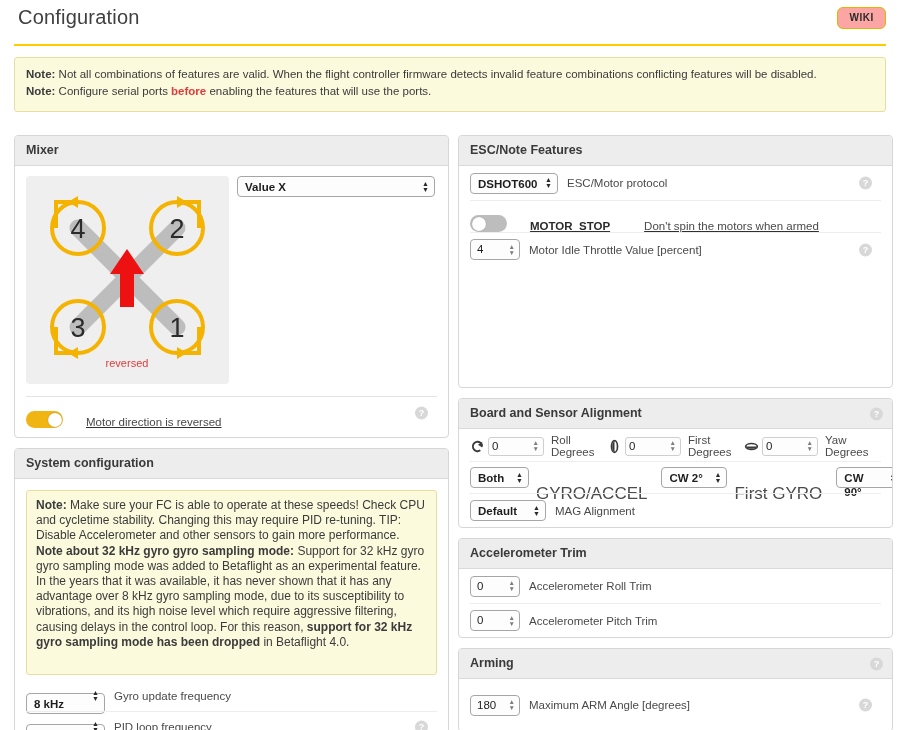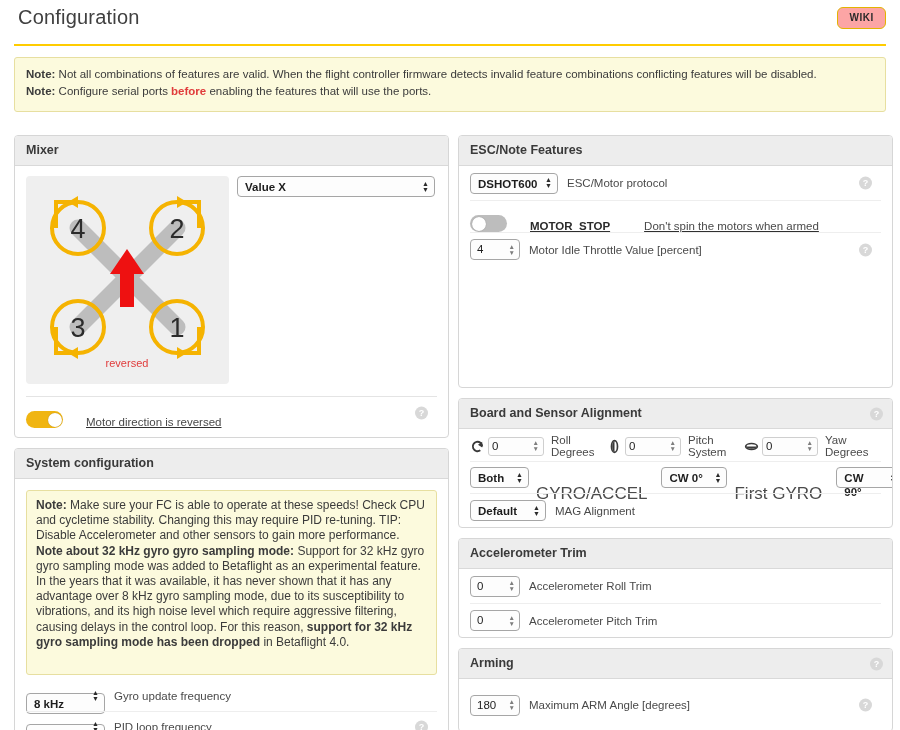--- a/index.html
+++ b/index.html
@@ -433,21 +433,21 @@
 
           <div class="degcell">
             <svg class="axis-icon" viewBox="0 0 16 16">
               <ellipse cx="8" cy="8" rx="3.2" ry="6.2" fill="none" stroke="#3a3a3a" stroke-width="1.8"></ellipse>
               <path d="M8 2 A3.2 6.2 0 0 0 8 14 Z" fill="#3a3a3a"></path>
             </svg>
             <div class="numwrap">
               <input class="deg-input" type="text" value="0" style="">
               <span class="spin">▲<br>▼</span>
             </div>
-            <span class="rlabel">Pitch System</span>
+            <span class="rlabel">First Degrees</span>
           </div>
 
           <div class="degcell">
             <svg class="axis-icon" viewBox="0 0 16 16">
               <ellipse cx="8" cy="8" rx="6.2" ry="3.2" fill="none" stroke="#3a3a3a" stroke-width="1.8"></ellipse>
               <path d="M2 8 A6.2 3.2 0 0 0 14 8 Z" fill="#3a3a3a"></path>
             </svg>
             <div class="numwrap">
               <input class="deg-input" type="text" value="0" style="">
               <span class="spin">▲<br>▼</span>
@@ -459,21 +459,21 @@
         <div id="align-selects">
           <div class="grp">
             <div class="selwrap">
               <div class="fakesel" style="width:59px">Both</div>
               <span class="arrows">▲<br>▼</span>
             </div>
             <span class="rlabel">GYRO/ACCEL</span>
           </div>
           <div class="grp">
             <div class="selwrap">
-              <div class="fakesel" style="width:66px">CW 0°</div>
+              <div class="fakesel" style="width:66px">CW 2°</div>
               <span class="arrows">▲<br>▼</span>
             </div>
             <span class="rlabel">First GYRO</span>
           </div>
           <div class="grp">
             <div class="selwrap">
               <div class="fakesel" style="width:66px">CW 90°</div>
               <span class="arrows">▲<br>▼</span>
             </div>
             <span class="rlabel">Second GY...</span>

